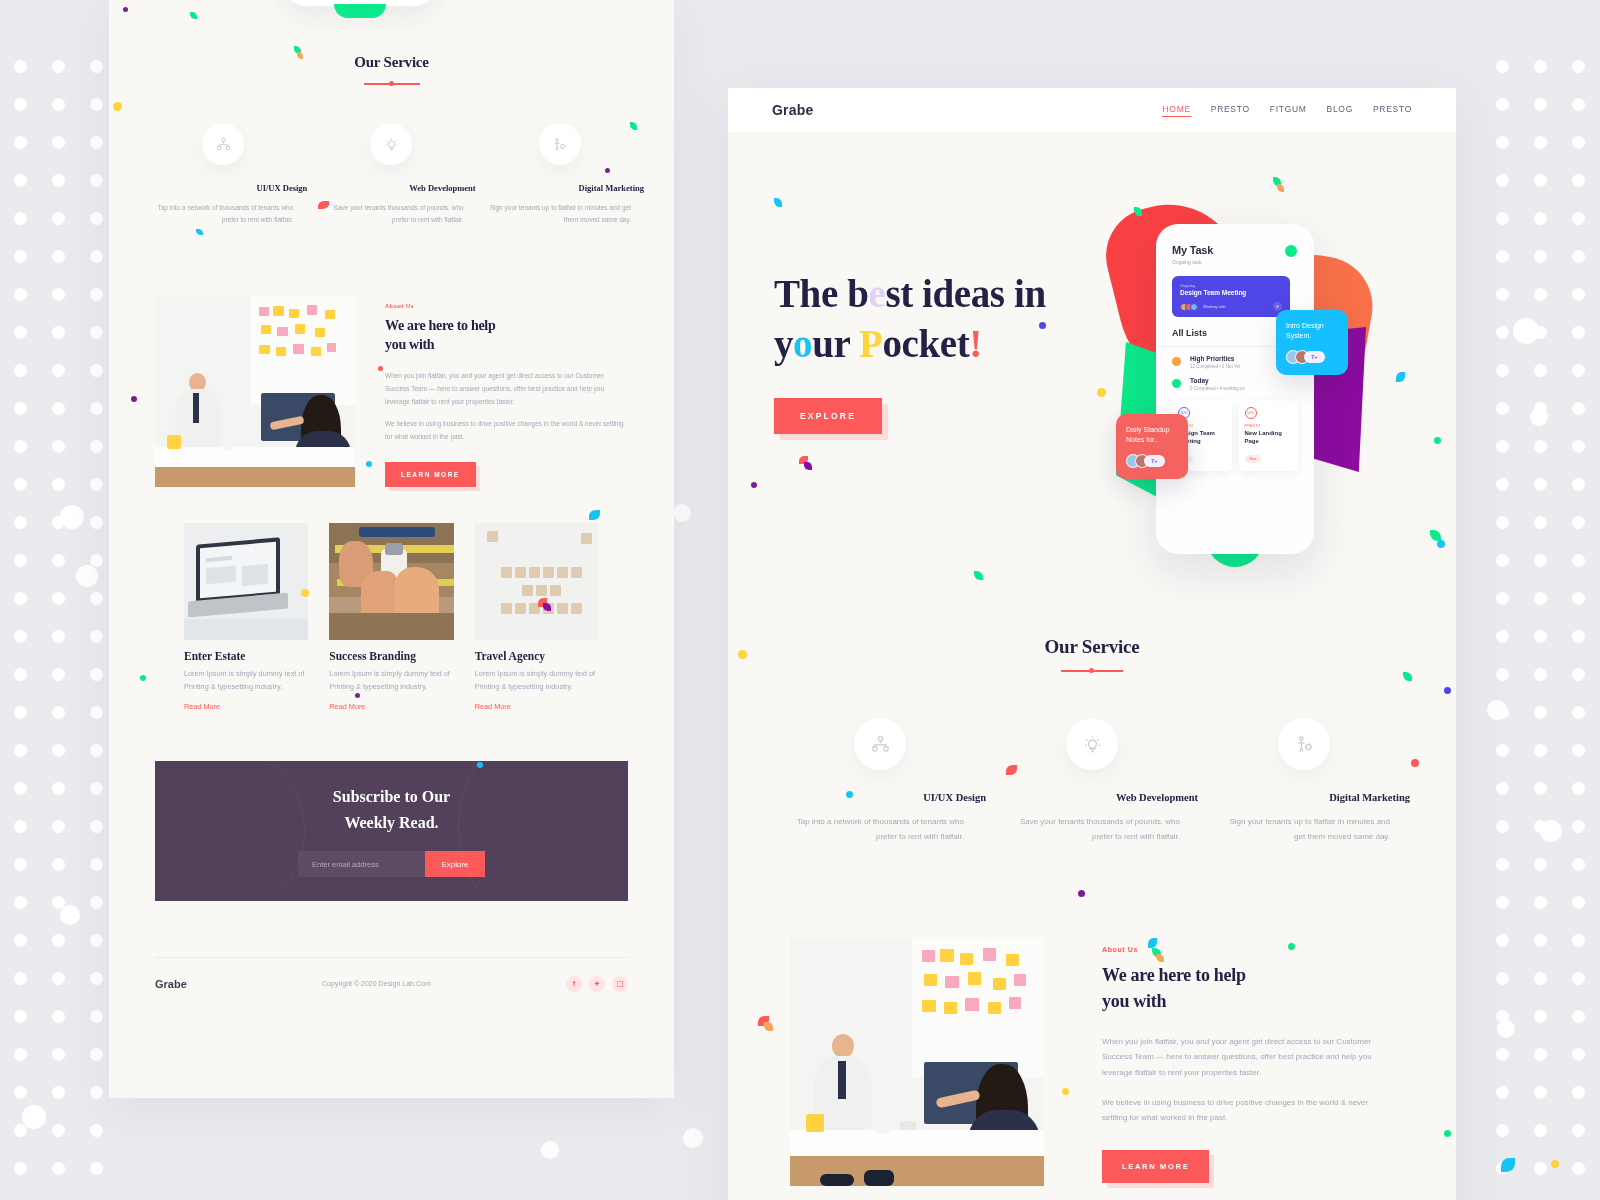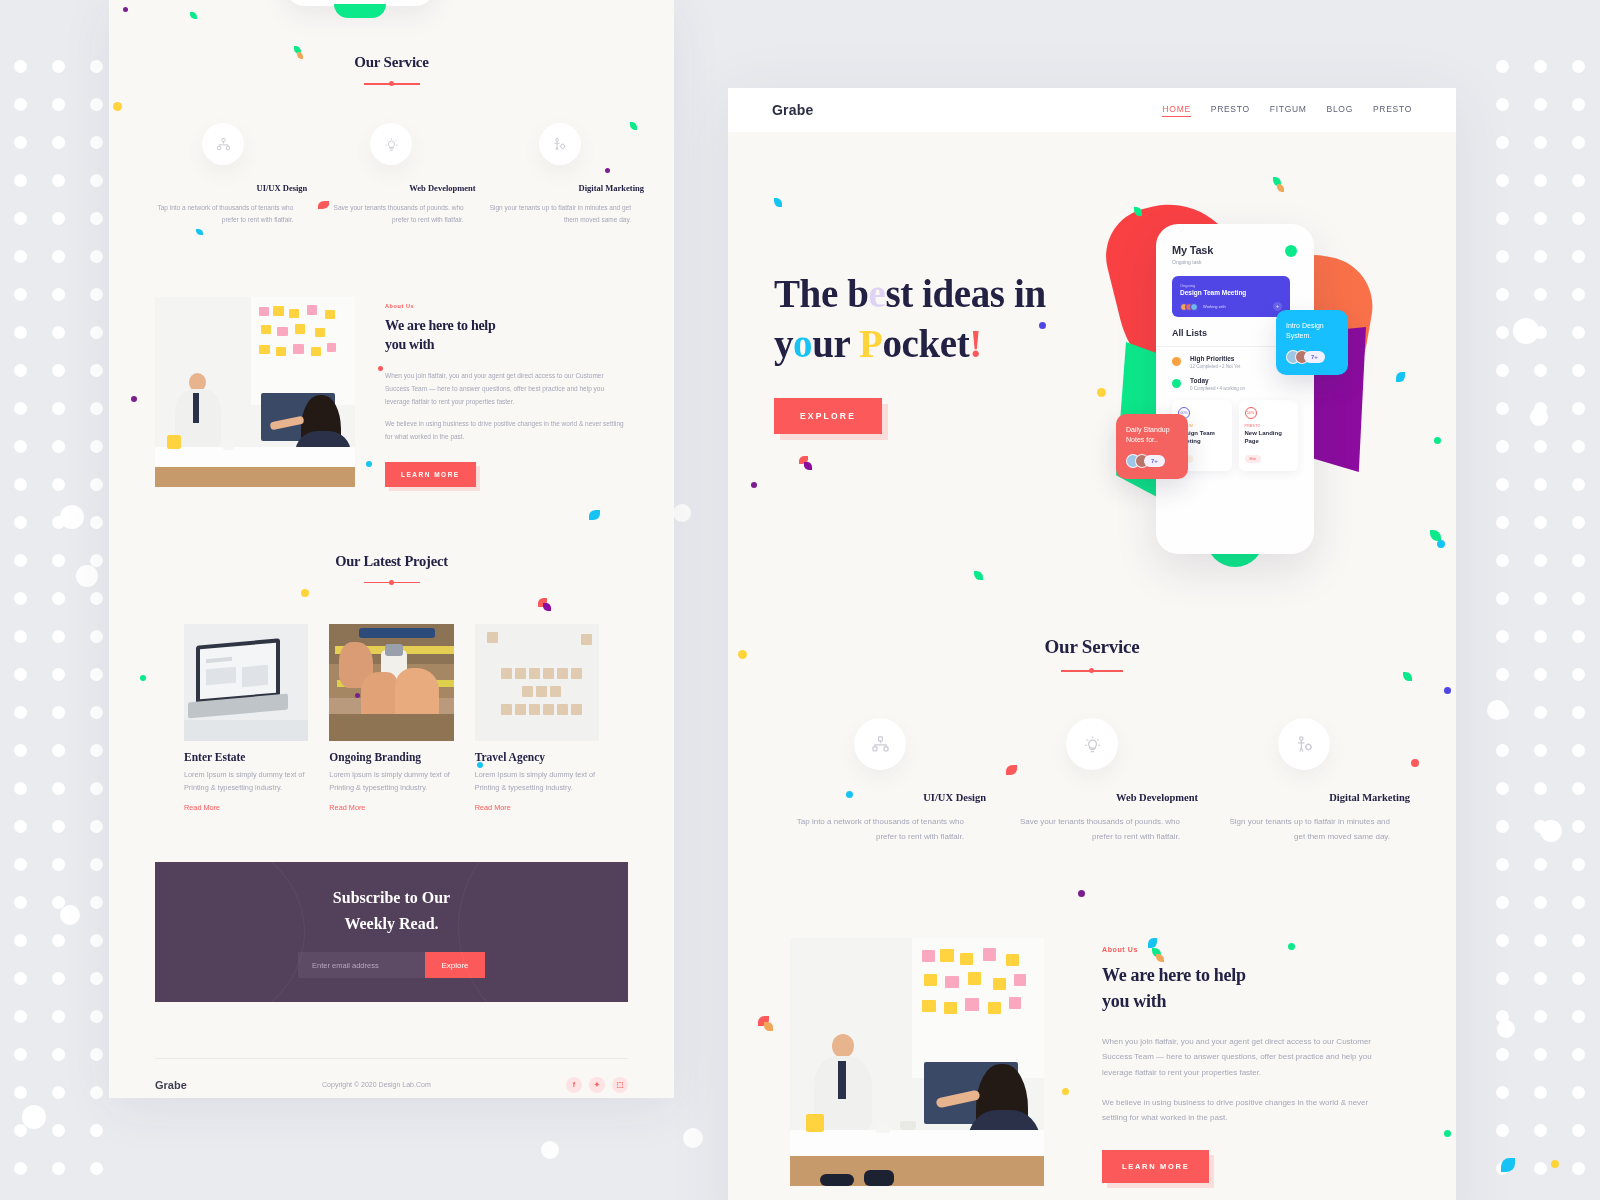--- a/index.html
+++ b/index.html
@@ -522,27 +522,20 @@
       <div class="about-title" style="font-size:14px;line-height:1.35;margin-top:8px;">
         <span>We are here to help</span><br>
         <span>you with</span>
       </div>
       <div class="about-p" style="font-size:6.5px;margin-top:16px;">When you join flatfair, you and your agent get direct access to our Customer Success Team — here to answer questions, offer best practice and help you leverage flatfair to rent your properties faster.</div>
       <div class="about-p" style="font-size:6.5px;margin-top:10px;">We believe in using business to drive positive changes in the world &amp; never settling for what worked in the past.</div>
       <button class="btn-learn" style="font-size:6.5px;letter-spacing:1.5px;padding:9px 16px;margin-top:18px;box-shadow:4px 4px 0 rgba(252,90,90,.16);">LEARN MORE</button>
     </div>
   </div>
 
-  <div class="sec-head" style="margin-top:66px;">
-    <div class="sec-title" style="font-size:14.5px;">Our Latest Project</div>
-    <div class="sec-rule">
-        <span class="ln"></span>
-        <span class="dt"></span>
-      </div>
-  </div>
 
   <div class="projects" style="margin-top:36px;padding:0 75px;">
     <div class="proj">
       <div class="proj-img" style="background:#eceef0;">
         <div style="position:absolute;left:12px;top:18px;width:84px;height:58px;background:#2f3542;border-radius:3px;transform:skewY(-5deg);"></div>
         <div style="position:absolute;left:16px;top:22px;width:76px;height:50px;background:#f3f5f7;transform:skewY(-5deg);"></div>
         <div style="position:absolute;left:22px;top:34px;width:26px;height:4px;background:#d6dade;transform:skewY(-5deg);"></div>
         <div style="position:absolute;left:22px;top:44px;width:30px;height:16px;background:#dfe3e7;transform:skewY(-5deg);"></div>
         <div style="position:absolute;left:58px;top:42px;width:26px;height:20px;background:#dfe3e7;transform:skewY(-5deg);"></div>
         <div style="position:absolute;left:4px;top:74px;width:100px;height:16px;background:#bfc4c9;border-radius:2px;transform:skewY(-5deg);"></div>
@@ -559,21 +552,21 @@
         <div style="position:absolute;left:6px;top:22px;width:130px;height:8px;background:#e4cf54;"></div>
         <div style="position:absolute;left:0;top:40px;width:140px;height:34px;background:#a58764;"></div>
         <div style="position:absolute;left:8px;top:56px;width:124px;height:7px;background:#ded04d;"></div>
         <div style="position:absolute;left:10px;top:18px;width:34px;height:46px;background:#d99c74;border-radius:40% 46% 30% 30%;"></div>
         <div style="position:absolute;left:52px;top:26px;width:26px;height:62px;background:#f1f0ea;border-radius:5px;"></div>
         <div style="position:absolute;left:56px;top:20px;width:18px;height:12px;background:#9aa0ab;border-radius:3px;"></div>
         <div style="position:absolute;left:32px;top:48px;width:36px;height:62px;background:#e0a276;border-radius:18px 10px 6px 6px;"></div>
         <div style="position:absolute;left:66px;top:44px;width:44px;height:68px;background:#e8ab7e;border-radius:18px 22px 8px 8px;"></div>
         <div style="position:absolute;left:0;top:90px;width:140px;height:28px;background:#8f7453;"></div>
       </div>
-      <div class="proj-name">Ongoing Branding</div>
+      <div class="proj-name">Success Branding</div>
       <div class="proj-desc">Lorem Ipsum is simply dummy text of Printing &amp; typesetting industry.</div>
       <a class="proj-more" href="#">Read More</a>
     </div>
     <div class="proj">
       <div class="proj-img" style="background:#f1f1ef;">
         <div style="position:absolute;left:12px;top:8px;width:11px;height:11px;background:#e0cbb0;border-radius:1px;"></div>
         <div style="position:absolute;left:106px;top:10px;width:11px;height:11px;background:#e0cbb0;border-radius:1px;"></div>
         <div style="position:absolute;left:26px;top:44px;width:11px;height:11px;background:#e0cbb0;border-radius:1px;"></div>
         <div style="position:absolute;left:40px;top:44px;width:11px;height:11px;background:#e0cbb0;border-radius:1px;"></div>
         <div style="position:absolute;left:54px;top:44px;width:11px;height:11px;background:#e0cbb0;border-radius:1px;"></div>

